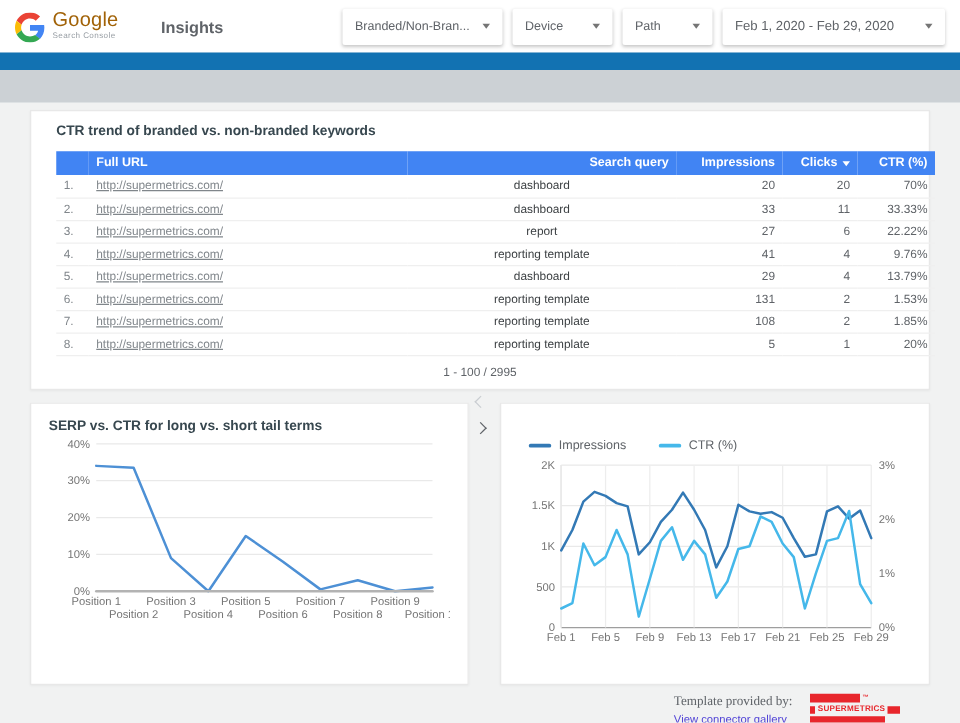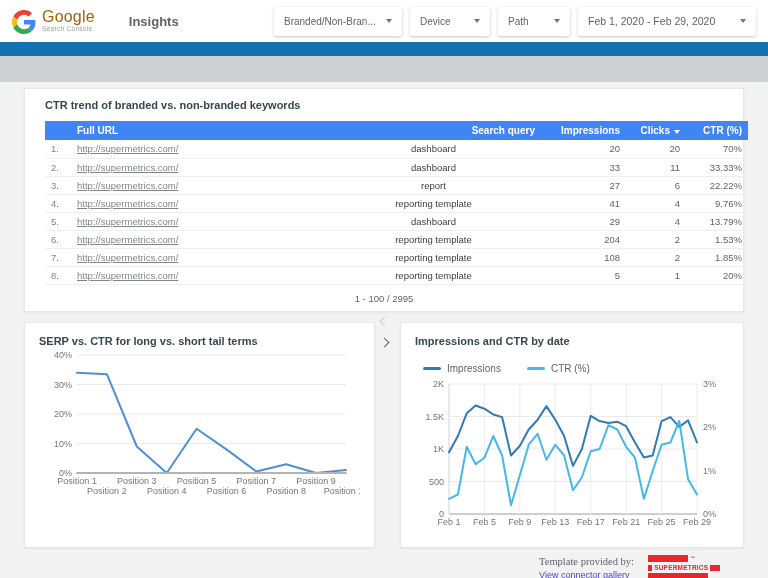--- a/index.html
+++ b/index.html
@@ -174,21 +174,21 @@
             <td class="c-url"><a>http://supermetrics.com/</a></td>
             <td class="c-query">dashboard</td>
             <td class="c-num">29</td>
             <td class="c-num">4</td>
             <td class="c-num">13.79%</td>
           </tr>
           <tr>
             <td class="c-idx">6.</td>
             <td class="c-url"><a>http://supermetrics.com/</a></td>
             <td class="c-query">reporting template</td>
-            <td class="c-num">204</td>
+            <td class="c-num">131</td>
             <td class="c-num">2</td>
             <td class="c-num">1.53%</td>
           </tr>
           <tr>
             <td class="c-idx">7.</td>
             <td class="c-url"><a>http://supermetrics.com/</a></td>
             <td class="c-query">reporting template</td>
             <td class="c-num">108</td>
             <td class="c-num">2</td>
             <td class="c-num">1.85%</td>
@@ -233,21 +233,20 @@
             <text class="tick" x="217.33333333333334" y="137" text-anchor="middle">Position 7</text>
             <text class="tick" x="247.22222222222223" y="147" text-anchor="middle">Position 8</text>
             <text class="tick" x="277.1111111111111" y="137" text-anchor="middle">Position 9</text>
             <text class="tick" x="307" y="147" text-anchor="middle">Position 10</text>
             <polyline points="38.0,25.7 67.9,27.2 97.8,99.5 127.7,126.0 157.6,81.8 187.4,102.4 217.3,124.5 247.2,117.2 277.1,126.0 307.0,123.0" fill="none" stroke="#4d90d5" stroke-width="2" stroke-linejoin="round" stroke-linecap="round"></polyline>
             <polyline points="38.0,126.0 67.9,126.0 97.8,126.0 127.7,126.0 157.6,126.0 187.4,126.0 217.3,126.0 247.2,126.0 277.1,126.0 307.0,126.0" fill="none" stroke="#b3b3b3" stroke-width="2" stroke-linejoin="round" stroke-linecap="round"></polyline>
           </svg></div>
     </div>
 
     <div class="card chart-card right">
-      <div class="card-title">Impressions and CTR by date</div>
       <div class="legend">
         <span class="legend-item">
           <span class="swatch" style="background: rgb(51, 121, 181);"></span>
           <span>Impressions</span>
         </span>
         <span class="legend-item">
           <span class="swatch" style="background: rgb(69, 184, 234);"></span>
           <span>CTR (%)</span>
         </span>
       </div>

